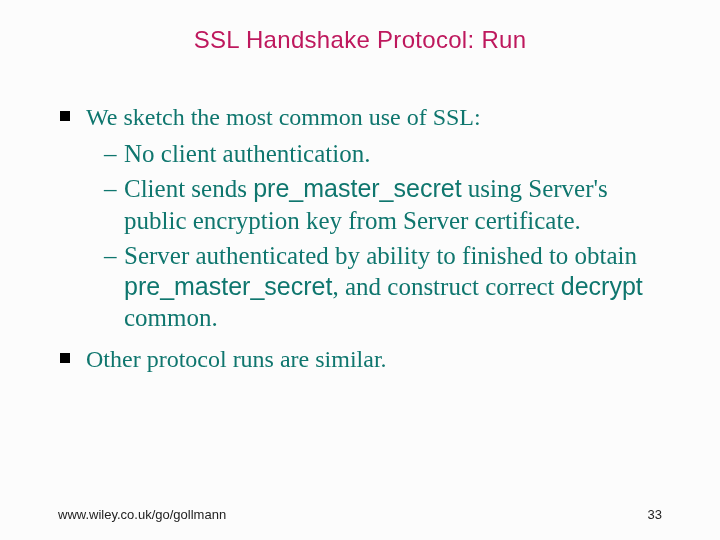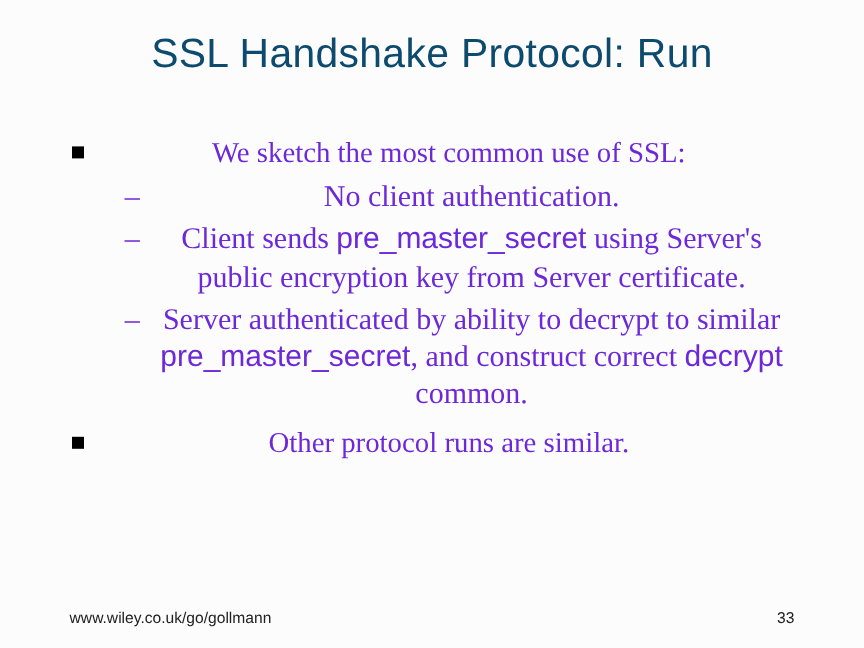--- a/index.html
+++ b/index.html
@@ -11,32 +11,31 @@
     position: relative;
   }
   .slide {
     width: 720px;
     height: 540px;
     position: relative;
     padding: 26px 58px 0 58px;
   }
   .title {
     font-family: Arial, Helvetica, sans-serif;
-    font-size: 34px;
-    color: #0c4a6e;
+    font-size: 24px;
+    color: #be185d;
     text-align: center;
     margin-bottom: 48px;
     font-weight: 400;
     letter-spacing: 0.3px;
   }
   .body {
     font-size: 24px;
     line-height: 1.25;
-    color: #6d28d9;
-    text-align: center;
+    color: #0f766e;
   }
   .lvl1 {
     list-style: none;
     padding-left: 0;
   }
   .lvl1 > li {
     position: relative;
     padding-left: 28px;
     margin-bottom: 10px;
   }
@@ -90,21 +89,21 @@
   <div class="body">
     <ul class="lvl1">
       <li>
         <span>We sketch the most common use of SSL:</span>
         <ul class="lvl2">
           <li>No client authentication.</li>
           <li>
             <span>Client sends </span><span class="mono">pre_master_secret</span><span> using Server's public encryption key from Server certificate.</span>
           </li>
           <li>
-            <span>Server authenticated by ability to decrypt to similar </span><span class="mono">pre_master_secret</span><span>, and construct correct </span><span class="mono">decrypt</span><span> common.</span>
+            <span>Server authenticated by ability to finished to obtain </span><span class="mono">pre_master_secret</span><span>, and construct correct </span><span class="mono">decrypt</span><span> common.</span>
           </li>
         </ul>
       </li>
       <li>
         <span>Other protocol runs are similar.</span>
       </li>
     </ul>
   </div>
 
   <div class="footer">

